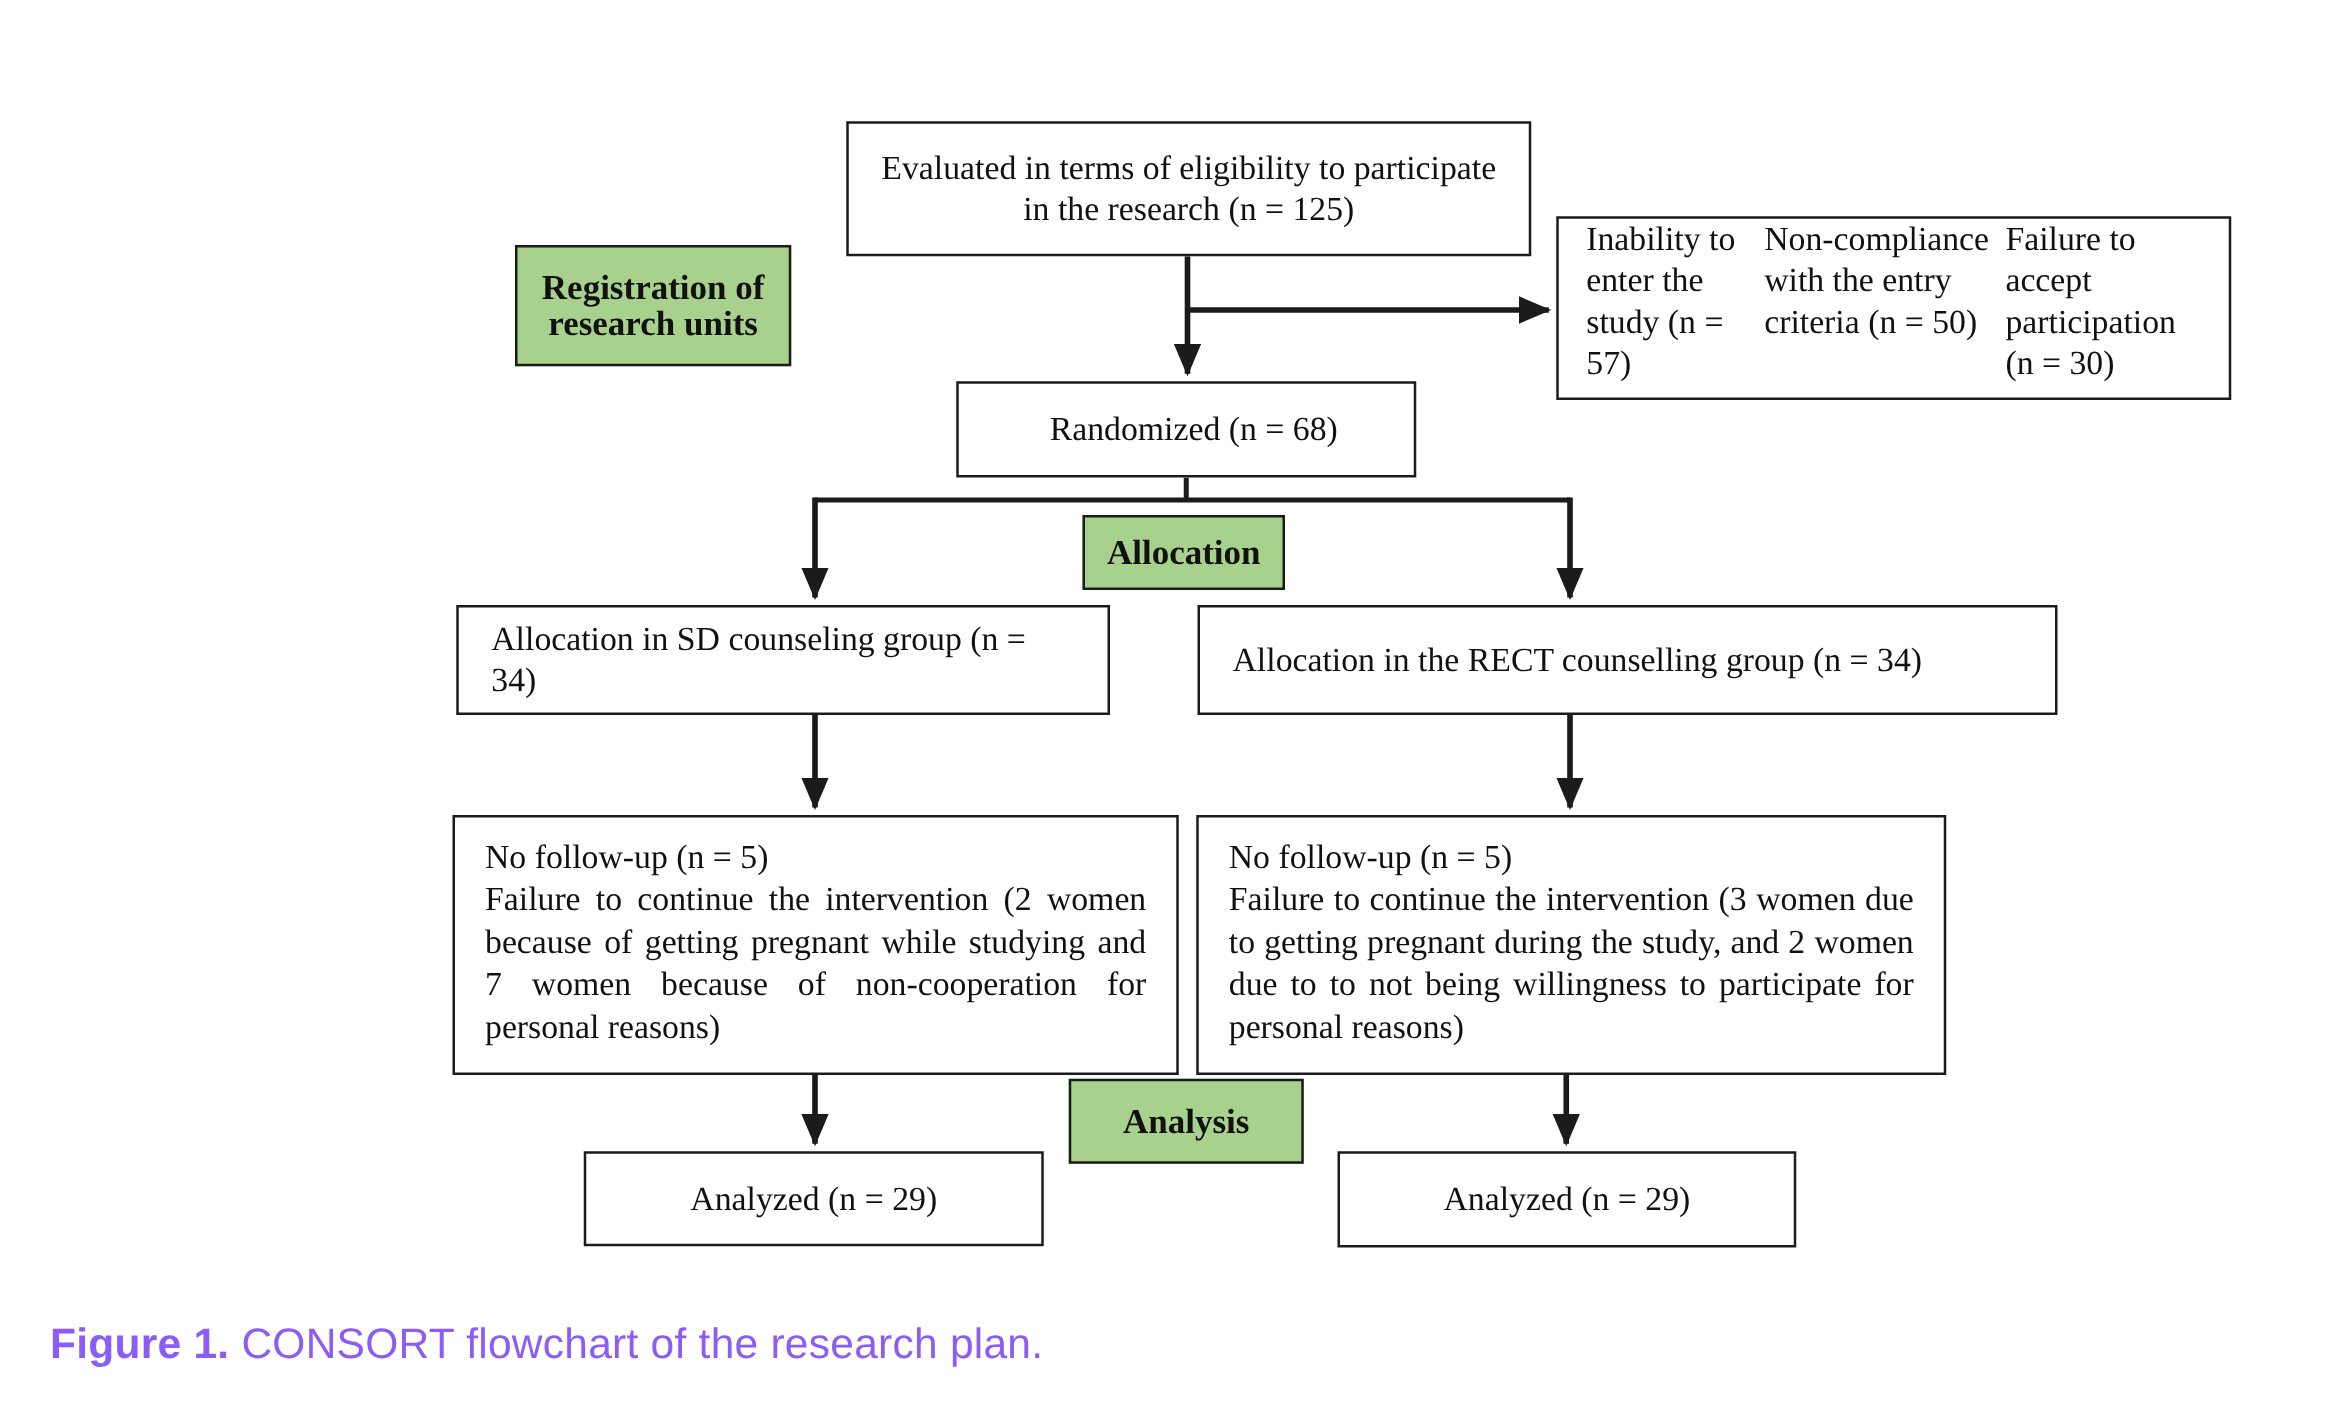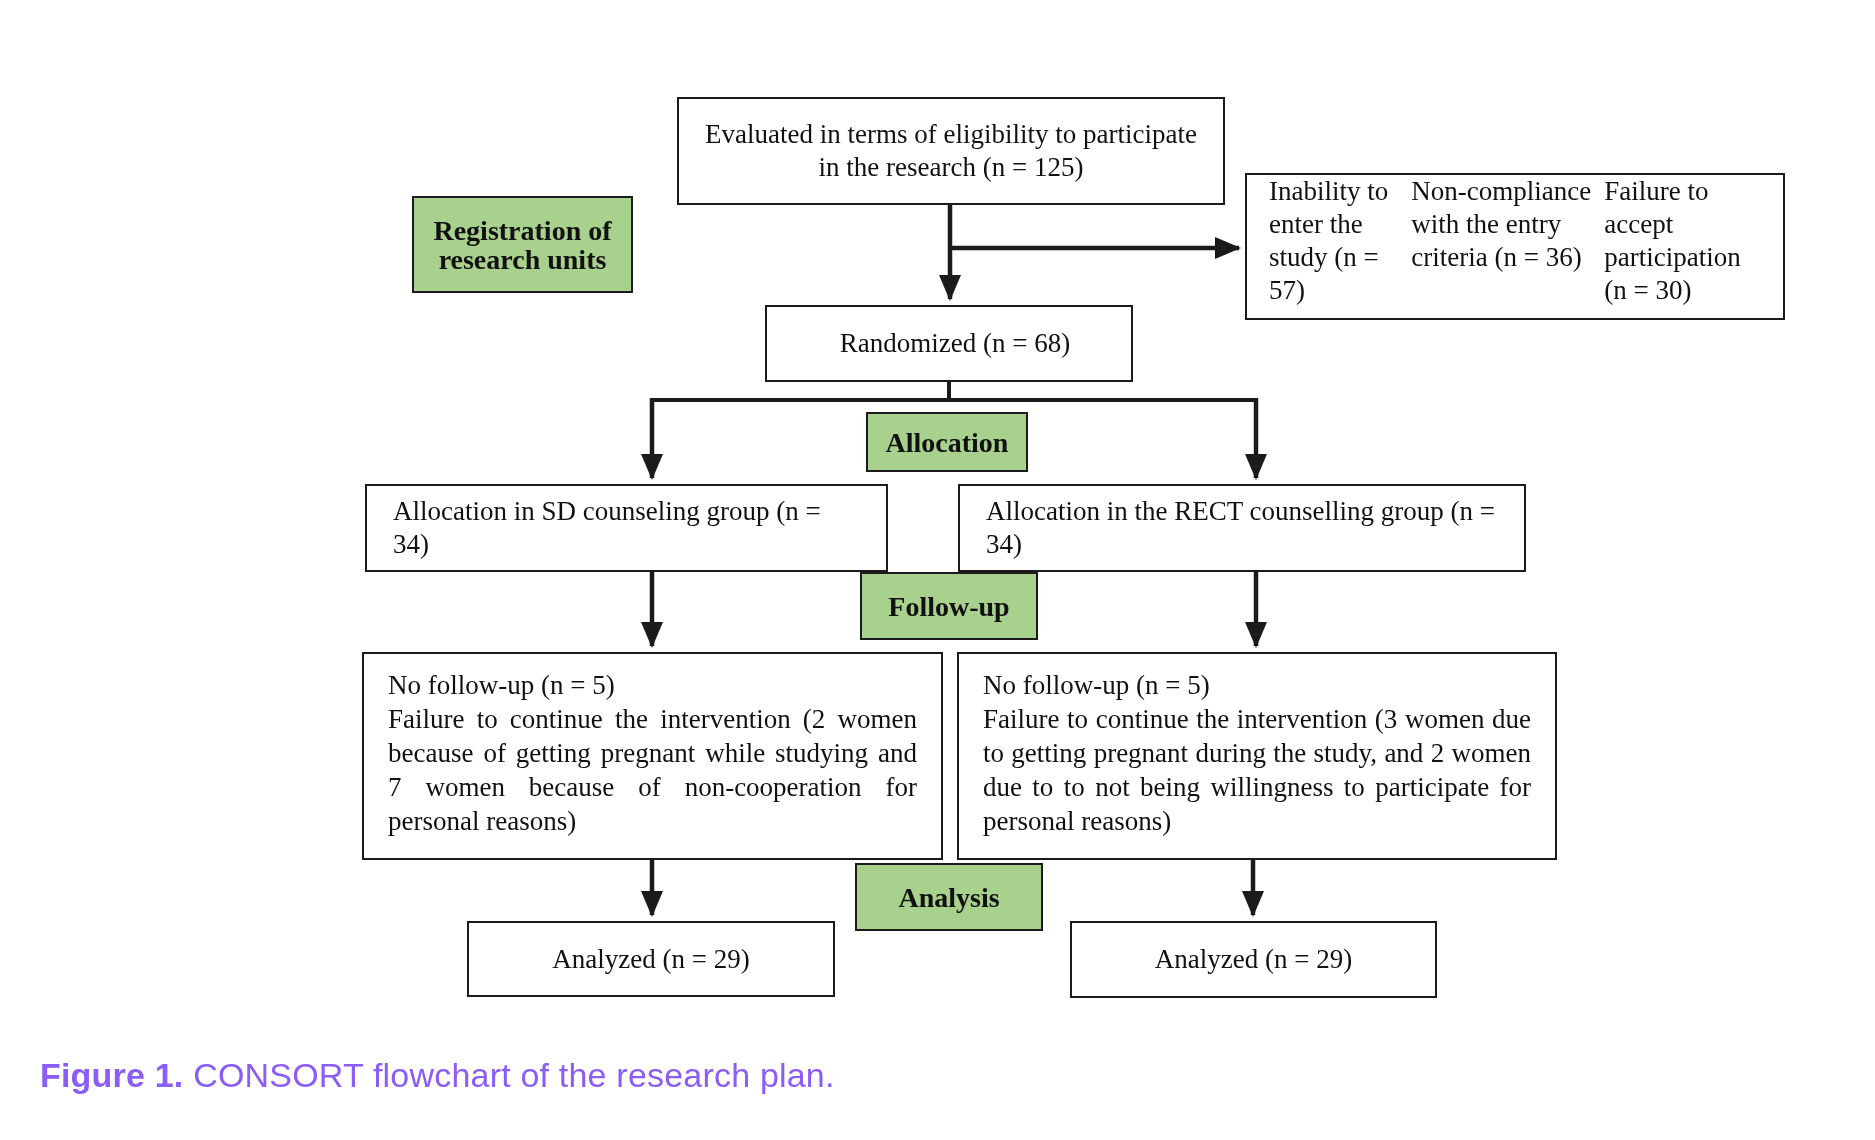--- a/index.html
+++ b/index.html
@@ -48,21 +48,21 @@
     line-height: 29px;
   }
   
   #evaluated      { left: 677px;  top: 97px;  width: 548px; height: 108px; padding: 0 16px; }
   #registration   { left: 412px;  top: 196px; width: 221px; height: 97px;  padding: 0 14px; }
   #exclusion      { left: 1245px; top: 173px; width: 540px; height: 147px; padding: 0 22px;
                     flex-direction: row; align-items: flex-start; justify-content: center; }
   #randomized     { left: 765px;  top: 305px; width: 368px; height: 77px; padding-left: 12px; }
   #allocation     { left: 866px;  top: 412px; width: 162px; height: 60px; }
   #alloc-left     { left: 365px;  top: 484px; width: 523px; height: 88px;  padding: 0 26px; }
-  #alloc-right    { left: 958px;  top: 484px; width: 568px; height: 88px;  padding: 2px 26px; }
+  #alloc-right    { left: 958px;  top: 484px; width: 688px; height: 88px;  padding: 2px 26px; }
   #followup       { left: 860px;  top: 572px; width: 178px; height: 68px; }
   #fu-left        { left: 362px;  top: 652px; width: 581px; height: 208px; padding: 14px 24px;
                     flex-direction: column; align-items: stretch; justify-content: flex-start; line-height: 34px; }
   #fu-right       { left: 957px;  top: 652px; width: 600px; height: 208px; padding: 14px 24px;
                     flex-direction: column; align-items: stretch; justify-content: flex-start; line-height: 34px; }
   #analysis       { left: 855px;  top: 863px; width: 188px; height: 68px; }
   #analyzed-left  { left: 467px;  top: 921px; width: 368px; height: 76px; }
   #analyzed-right { left: 1070px; top: 921px; width: 367px; height: 77px; }
 
   .fu-par { text-align: justify; text-justify: inter-word; }
@@ -109,43 +109,40 @@
   <div class="box center" id="evaluated">
     <span>Evaluated in terms of eligibility to participate in the research (n = 125)</span>
   </div>
 
   <div class="stage" id="registration">
     <span>Registration of research units</span>
   </div>
 
   <div class="box" id="exclusion">
     <span class="excl-line">Inability to enter the study (n = 57)</span>
-    <span class="excl-line">Non-compliance with the entry criteria (n = 36)</span>
+    <span class="excl-line">Non-compliance with the entry criteria (n = 50)</span>
     <span class="excl-line">Failure to accept participation (n = 30)</span>
   </div>
 
   <div class="box center" id="randomized">
     <span>Randomized (n = 68)</span>
   </div>
 
   <div class="stage" id="allocation">
     <span>Allocation</span>
   </div>
 
   <div class="box" id="alloc-left">
     <span>Allocation in SD counseling group (n = 34)</span>
   </div>
 
   <div class="box" id="alloc-right">
     <span>Allocation in the RECT counselling group (n = 34)</span>
   </div>
 
-  <div class="stage" id="followup">
-    <span>Follow-up</span>
-  </div>
 
   <div class="box" id="fu-left">
     <span>No follow-up (n = 5)</span>
     <span class="fu-par">Failure to continue the intervention (2 women because of getting pregnant while studying and 7 women because of non-cooperation for personal reasons)</span>
   </div>
 
   <div class="box" id="fu-right">
     <span>No follow-up (n = 5)</span>
     <span class="fu-par">Failure to continue the intervention (3 women due to getting pregnant during the study, and 2 women due to to not being willingness to participate for personal reasons)</span>
   </div>

